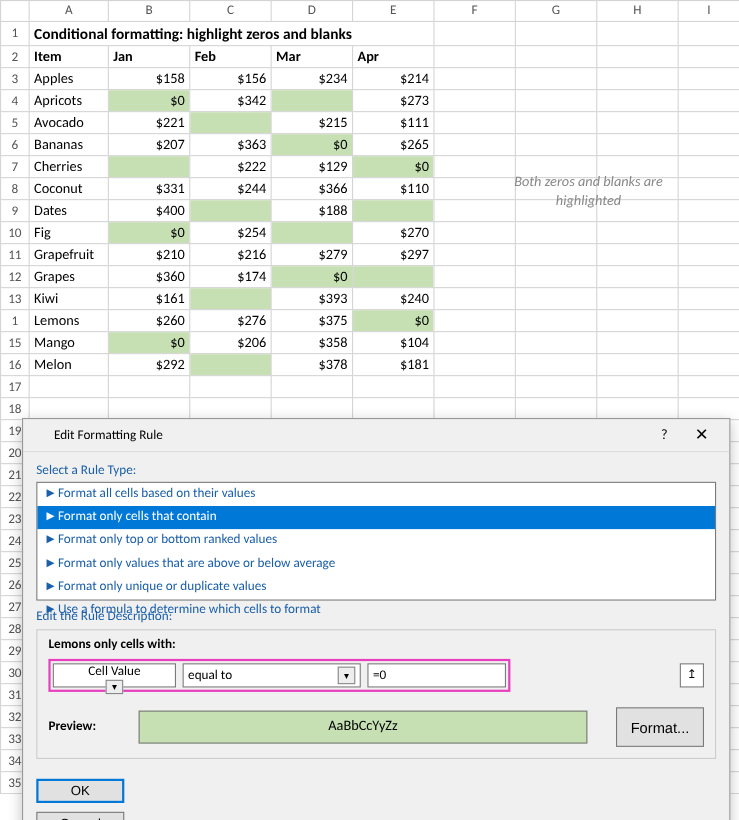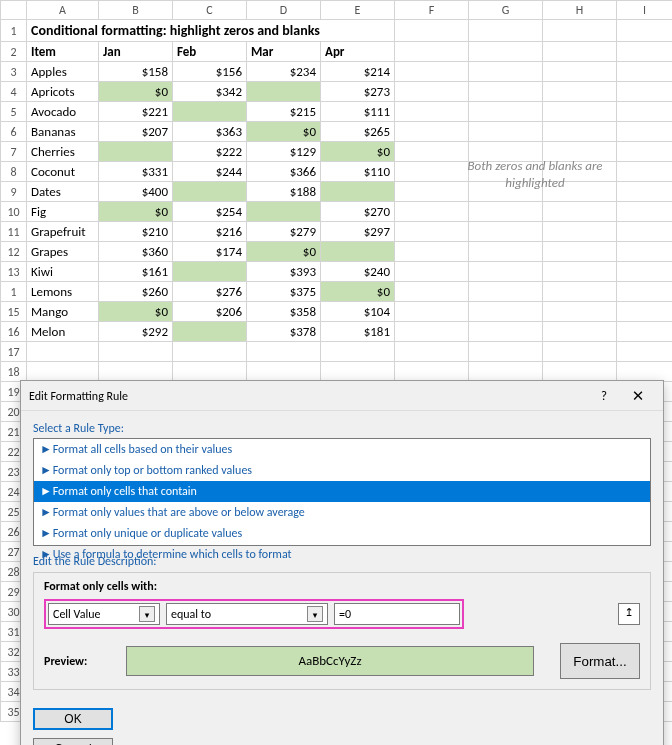--- a/index.html
+++ b/index.html
@@ -63,21 +63,21 @@
     box-shadow: 0 4px 12px rgba(0,0,0,0.25);
     font-size: 12px;
   }
   .dlg-titlebar {
     display: flex;
     align-items: center;
     height: 30px;
     padding: 0 8px;
     border-bottom: 1px solid #ddd;
   }
-  .dlg-title { flex: 1; font-size: 12px; }
+  .dlg-title { flex: 1; font-size: 12px; margin-left: 20px; }
   .dlg-help, .dlg-close {
     width: 34px;
     height: 22px;
     text-align: center;
     line-height: 22px;
     font-size: 13px;
     cursor: default;
   }
   .dlg-close { font-size: 15px; }
   .dlg-body { padding: 6px 12px 10px; }
@@ -125,21 +125,21 @@
   .combo .chev {
     border: 1px solid #888;
     width: 16px;
     height: 16px;
     display: flex;
     align-items: center;
     justify-content: center;
     font-size: 9px;
     background: #eee;
   }
-  .w1 { width: 112px; }
+  .w1 { width: 112px; flex-direction: column; }
   .w2 { width: 162px; }
   .valbox {
     flex: 1;
     border: 1px solid #7a7a7a;
     background: #fff;
     height: 22px;
     padding: 0 4px;
     line-height: 20px;
   }
   .ref-btn {
@@ -647,29 +647,29 @@
 <div class="dialog">
   <div class="dlg-titlebar">
     <span class="dlg-title">Edit Formatting Rule</span>
     <span class="dlg-help">?</span>
     <span class="dlg-close">✕</span>
   </div>
   <div class="dlg-body">
     <div class="section-label">Select a Rule Type:</div>
     <div class="rulelist" id="rulelist">
         <div class="rule-item"><span class="rule-arrow">►</span> Format all cells based on their values</div>
+        <div class="rule-item selected"><span class="rule-arrow">►</span> Format only cells that contain</div>
         <div class="rule-item"><span class="rule-arrow">►</span> Format only top or bottom ranked values</div>
-        <div class="rule-item selected"><span class="rule-arrow">►</span> Format only cells that contain</div>
         <div class="rule-item"><span class="rule-arrow">►</span> Format only values that are above or below average</div>
         <div class="rule-item"><span class="rule-arrow">►</span> Format only unique or duplicate values</div>
         <div class="rule-item"><span class="rule-arrow">►</span> Use a formula to determine which cells to format</div>
       </div>
     <div class="section-label" style="margin-top:8px">Edit the Rule Description:</div>
     <div class="desc-group">
-      <div class="desc-heading">Format only cells with:</div>
+      <div class="desc-heading">Lemons only cells with:</div>
       <div style="display:flex; align-items:center; gap:0;">
         <div class="criteria-row" style="flex:0 0 420px;">
           <div class="combo w1">
             <span>Cell Value</span>
             <span class="chev">▾</span>
           </div>
           <div class="combo w2">
             <span>equal to</span>
             <span class="chev">▾</span>
           </div>

